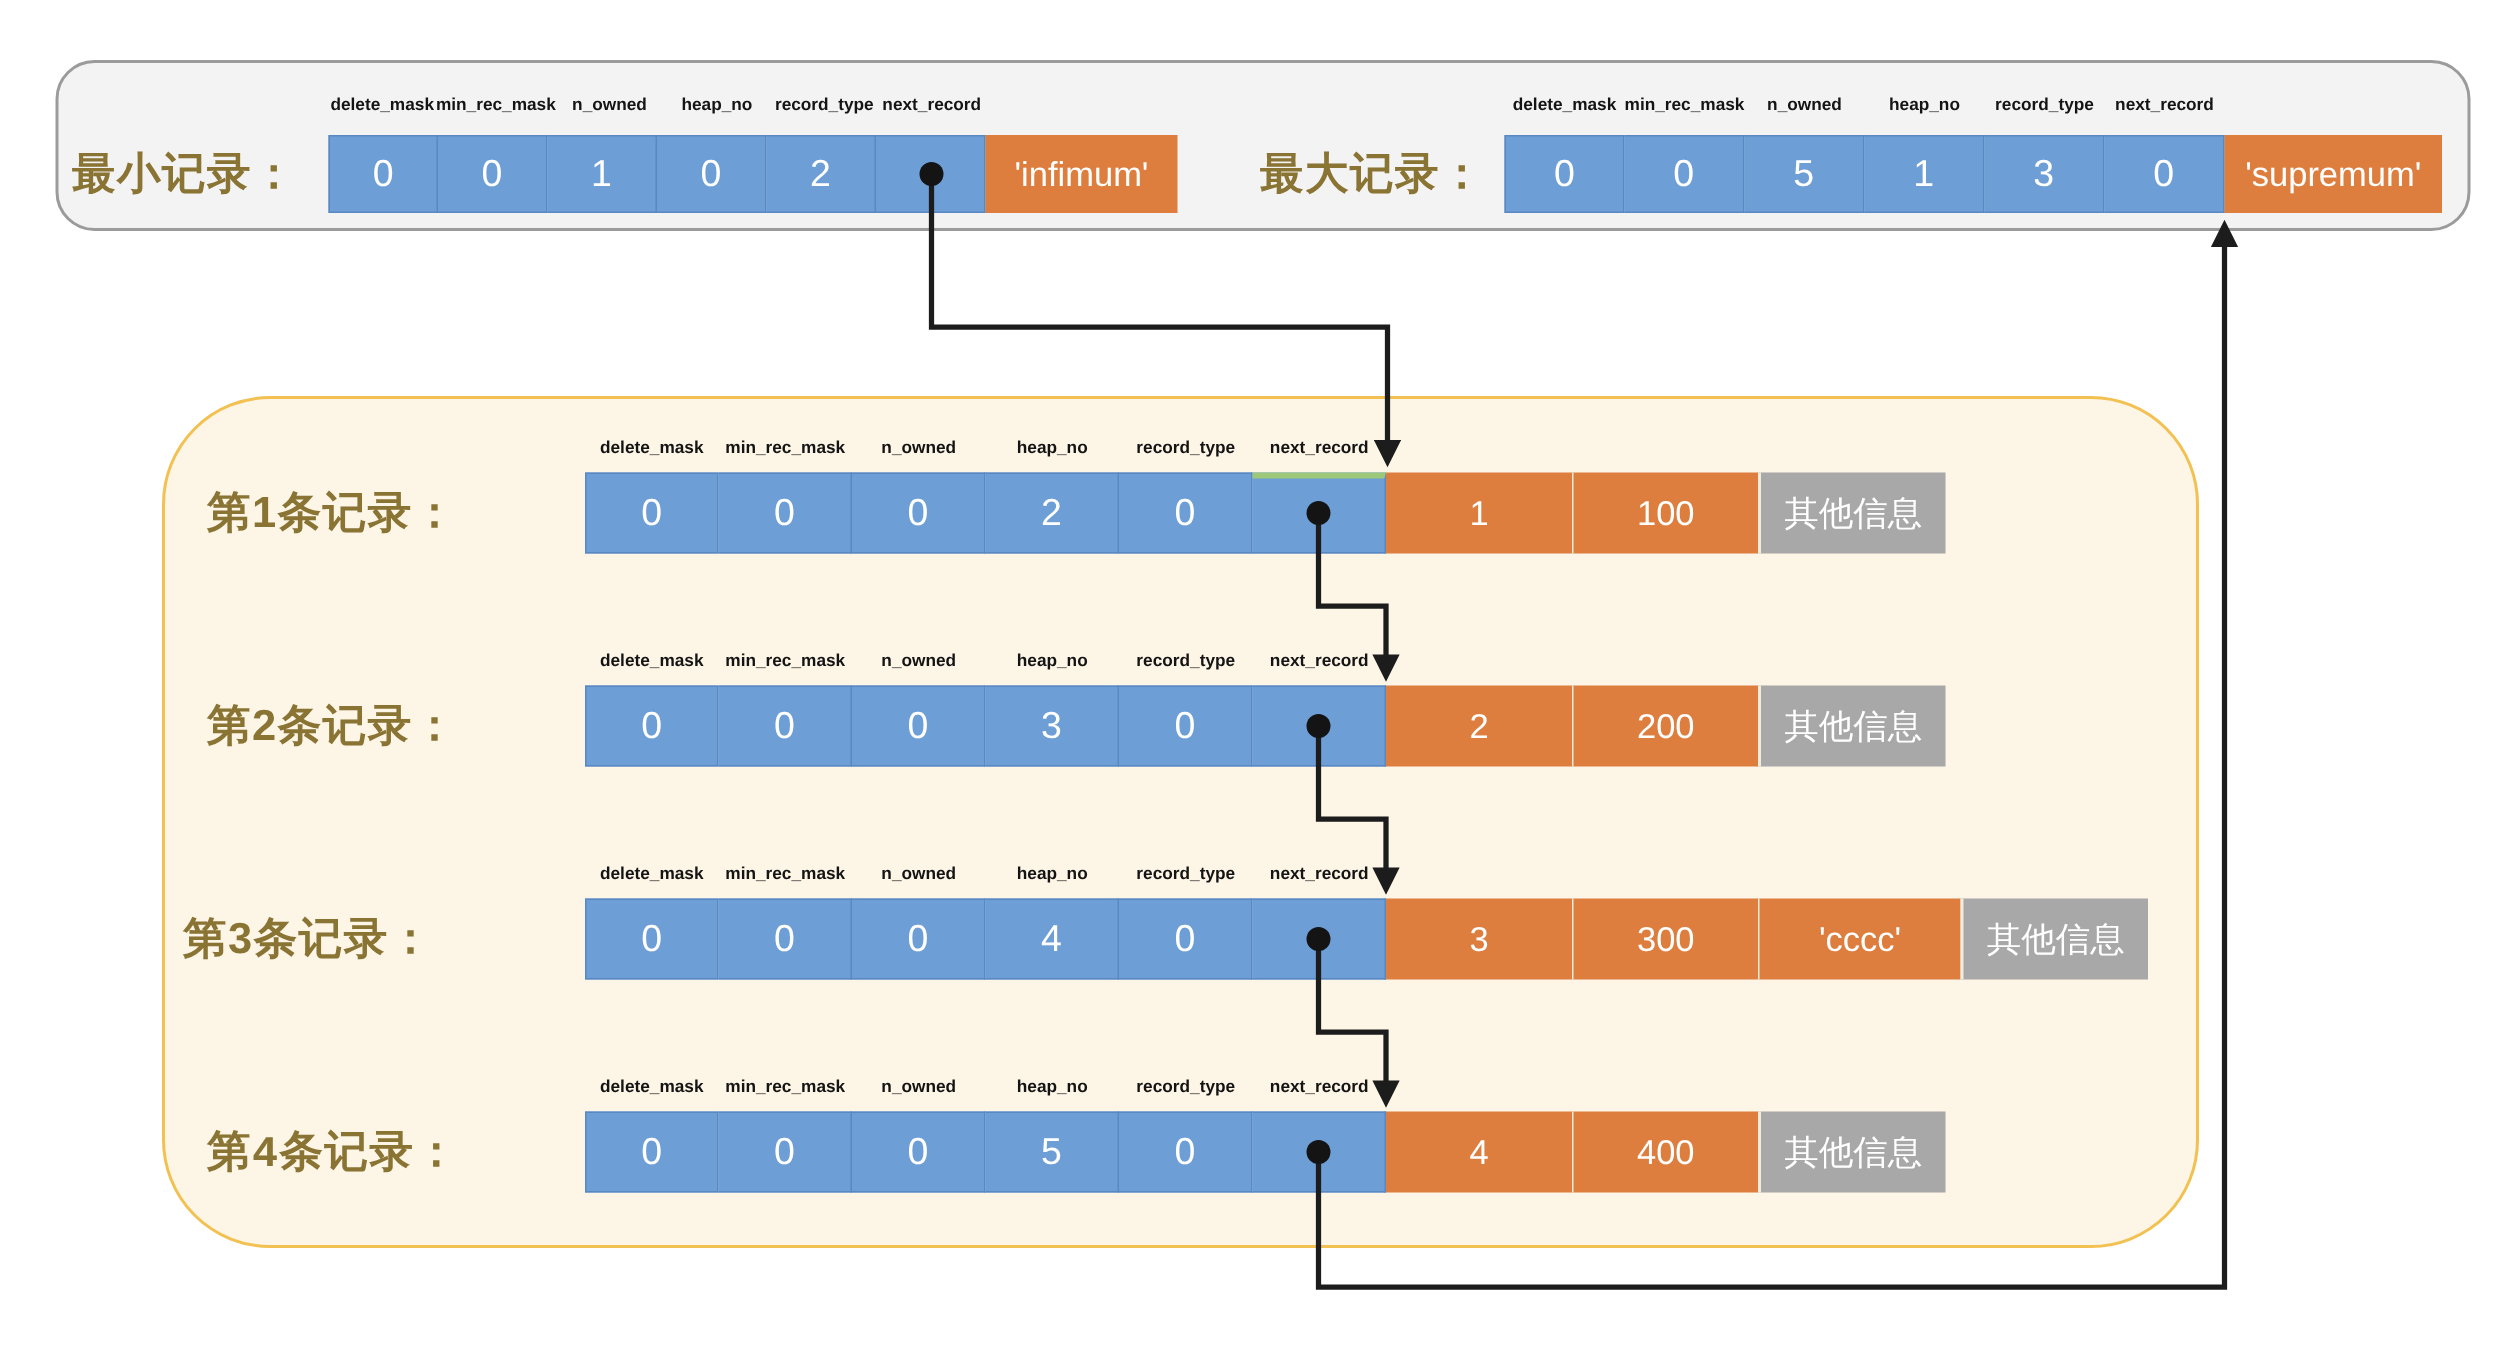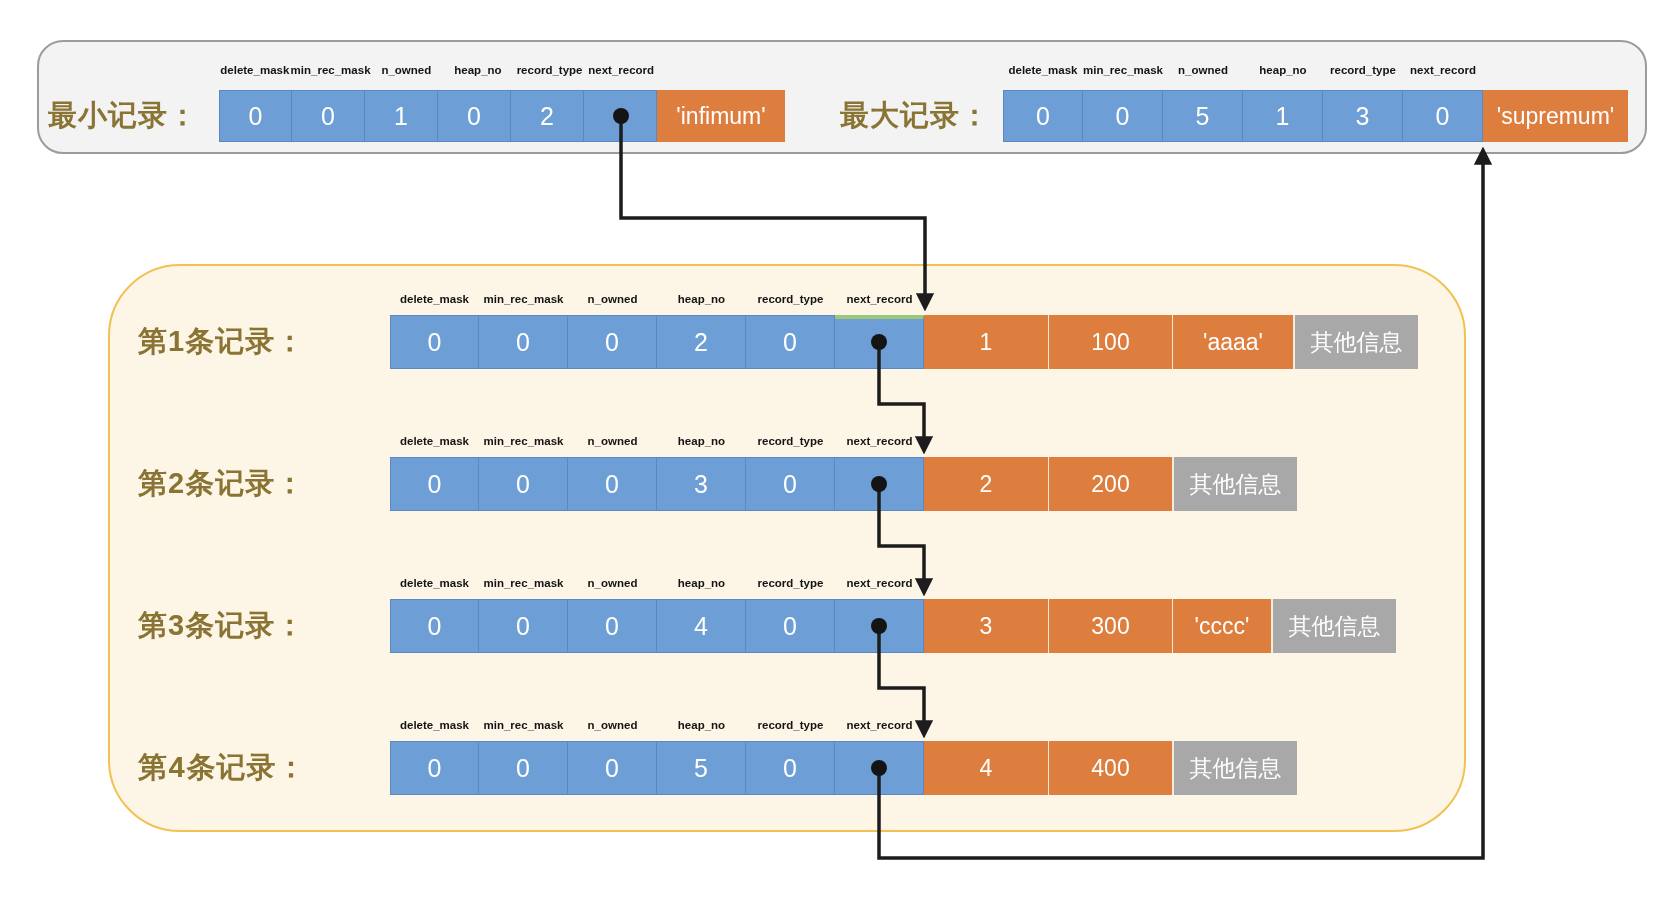--- a/index.html
+++ b/index.html
@@ -83,21 +83,20 @@
   </div>
   <div class="row" style="left:390px;top:315px;height:54px;">
     <div class="cell blue" style="width:89px">0</div>
     <div class="cell blue" style="width:89px">0</div>
     <div class="cell blue" style="width:89px">0</div>
     <div class="cell blue" style="width:89px">2</div>
     <div class="cell blue" style="width:89px">0</div>
     <div class="cell blue green-top" style="width:89px"></div>
     <div class="cell orange" style="width:124px">1</div>
     <div class="cell orange" style="width:124px">100</div>
-    <div class="cell orange" style="width:121px">'aaaa'</div>
     <div class="cell gray" style="width:125px">其他信息</div>
   </div>
 
   <div class="cn-label" style="left:138px;top:457px;height:54px;">第2条记录：</div>
   <div class="flabels" style="left:390px;top:435px;width:534px;">
     <span>delete_mask</span>
     <span>min_rec_mask</span>
     <span>n_owned</span>
     <span>heap_no</span>
     <span>record_type</span>
@@ -108,39 +107,39 @@
     <div class="cell blue" style="width:89px">0</div>
     <div class="cell blue" style="width:89px">0</div>
     <div class="cell blue" style="width:89px">3</div>
     <div class="cell blue" style="width:89px">0</div>
     <div class="cell blue" style="width:89px"></div>
     <div class="cell orange" style="width:124px">2</div>
     <div class="cell orange" style="width:124px">200</div>
     <div class="cell gray" style="width:125px">其他信息</div>
   </div>
 
-  <div class="cn-label" style="left:138px;top:599px;height:54px;">第3条记录：</div>
+  <div class="cn-label" style="left:122px;top:599px;height:54px;">第3条记录：</div>
   <div class="flabels" style="left:390px;top:577px;width:534px;">
     <span>delete_mask</span>
     <span>min_rec_mask</span>
     <span>n_owned</span>
     <span>heap_no</span>
     <span>record_type</span>
     <span>next_record</span>
   </div>
   <div class="row" style="left:390px;top:599px;height:54px;">
     <div class="cell blue" style="width:89px">0</div>
     <div class="cell blue" style="width:89px">0</div>
     <div class="cell blue" style="width:89px">0</div>
     <div class="cell blue" style="width:89px">4</div>
     <div class="cell blue" style="width:89px">0</div>
     <div class="cell blue" style="width:89px"></div>
     <div class="cell orange" style="width:124px">3</div>
     <div class="cell orange" style="width:124px">300</div>
-    <div class="cell orange" style="width:99px">'cccc'</div>
+    <div class="cell orange" style="width:135px">'cccc'</div>
     <div class="cell gray" style="width:125px">其他信息</div>
   </div>
 
   <div class="cn-label" style="left:138px;top:741px;height:54px;font-family:Liberation Mono, monospace;">第4条记录：</div>
   <div class="flabels" style="left:390px;top:719px;width:534px;">
     <span>delete_mask</span>
     <span>min_rec_mask</span>
     <span>n_owned</span>
     <span>heap_no</span>
     <span>record_type</span>

